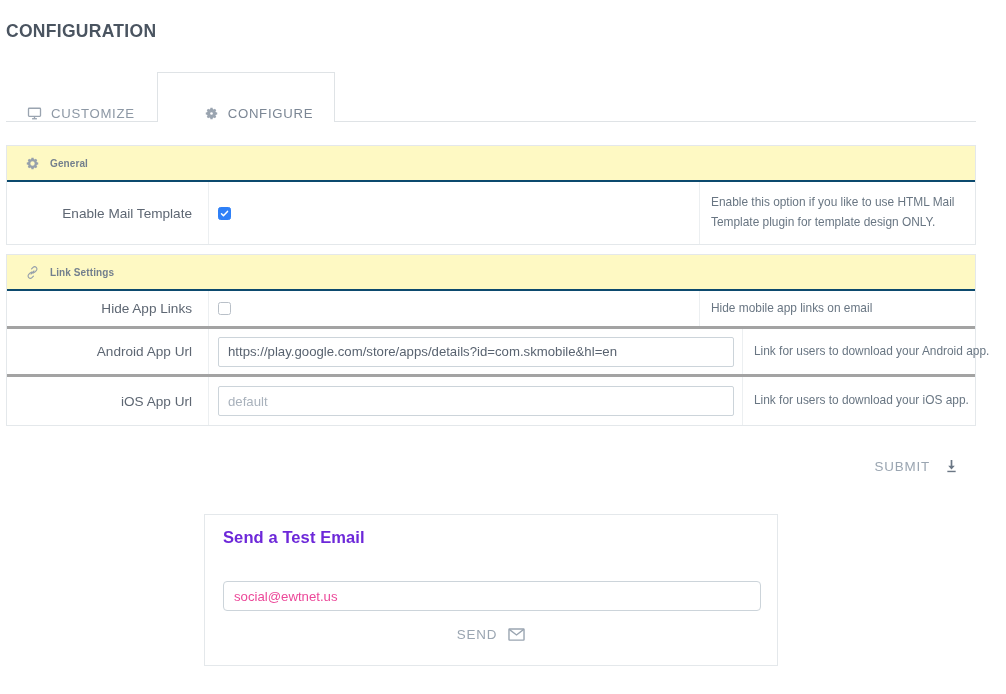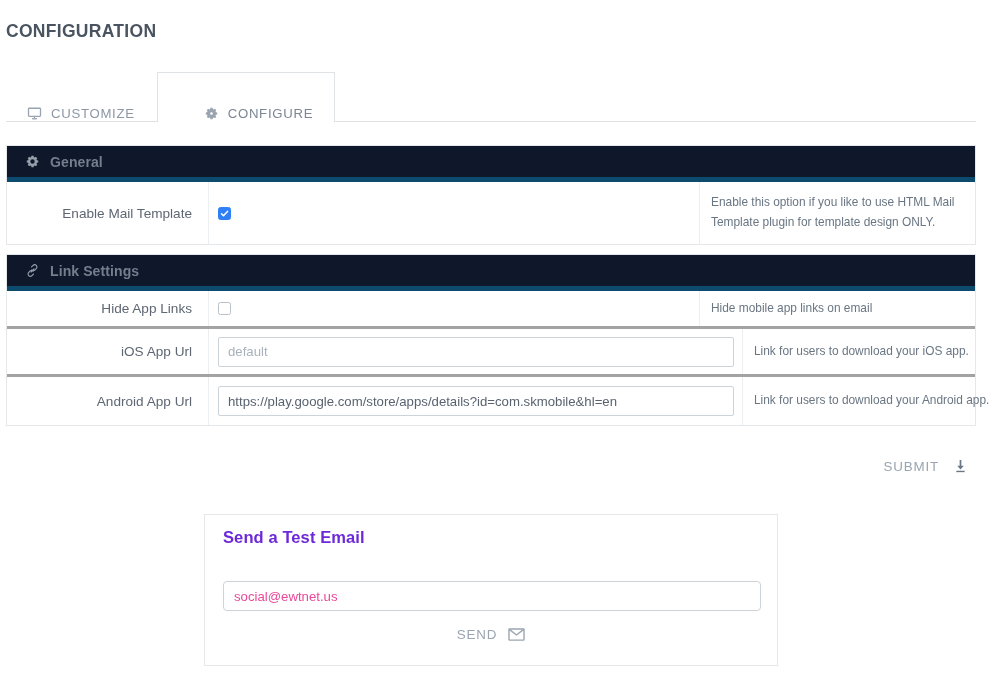--- a/index.html
+++ b/index.html
@@ -43,22 +43,22 @@
   .table {
     position: absolute; left: 6px; width: 970px;
     border: 1px solid #e4e8eb; background: #fff;
   }
   #table-general { top: 145px; }
   #table-link    { top: 254px; }
 
   .sec-header {
     display: flex; align-items: center; gap: 10px;
     height: 36px; padding: 0 0 0 18px;
-    background: #0f172a; border-bottom: 5px solid #0c4a6e;
-    font-size: 14px; font-weight: bold; color: #737f8d; letter-spacing: .1px;
+    background: #fef9c3; border-bottom: 2px solid #0c4a6e;
+    font-size: 10px; font-weight: bold; color: #737f8d; letter-spacing: .1px;
   }
   .sec-header .sicon { display: inline-flex; align-items: center; color: #96a0ab; }
 
   .row { display: flex; align-items: stretch; border-bottom: 3px solid #a3a3a3; }
   .row:last-child { border-bottom: none; }
   .cell-label {
     width: 202px; flex: 0 0 202px;
     display: flex; align-items: center; justify-content: flex-end;
     padding: 0 16px 0 8px;
     font-size: 13.6px; color: #5e6773;
@@ -97,21 +97,21 @@
     width: 516px; height: 30px;
     border: 1px solid #ccd4da; border-radius: 2px; background: #fff;
     font-family: "Liberation Sans", sans-serif;
     font-size: 13.2px; color: #596370;
     padding: 0 9px; outline: none;
   }
   .tinput::placeholder { color: #a9b2bc; }
 
   
   .submit-wrap {
-    position: absolute; left: 15px; top: 450px; width: 970px;
+    position: absolute; left: 6px; top: 450px; width: 970px;
     display: flex; justify-content: flex-end; align-items: flex-end;
   }
   .submit-btn {
     display: flex; align-items: center; gap: 13px;
     background: transparent; border: none; cursor: pointer;
     padding: 8px 16px 8px 10px;
     font-family: "Liberation Sans", sans-serif;
     font-size: 13.4px; letter-spacing: 0.8px; color: #9aa5b1;
   }
   .submit-btn .dlicon { display: inline-flex; color: #6b7785; }
@@ -217,33 +217,33 @@
       <div class="cell-label">Hide App Links</div>
       <div class="cell-field">
         <span class="cb">
           
         </span>
       </div>
       <div class="cell-help">Hide mobile app links on email</div>
     </div>
 
     <div class="row row-input">
+      <div class="cell-label">Android App Url</div>
+      <div class="cell-field">
+        <input class="tinput" type="text" value="https://play.google.com/store/apps/details?id=com.skmobile&amp;hl=en" style="">
+      </div>
+      <div class="cell-help">Link for users to download your Android app.</div>
+    </div>
+
+    <div class="row row-input">
       <div class="cell-label">iOS App Url</div>
       <div class="cell-field">
         <input class="tinput" type="text" placeholder="default" style="">
       </div>
       <div class="cell-help">Link for users to download your iOS app.</div>
-    </div>
-
-    <div class="row row-input">
-      <div class="cell-label">Android App Url</div>
-      <div class="cell-field">
-        <input class="tinput" type="text" value="https://play.google.com/store/apps/details?id=com.skmobile&amp;hl=en" style="">
-      </div>
-      <div class="cell-help">Link for users to download your Android app.</div>
     </div>
   </div>
 
   <div class="submit-wrap">
     <button class="submit-btn">
       <span>SUBMIT</span>
       <span class="dlicon">
         <svg width="17" height="17" viewBox="0 0 18 18" fill="currentColor">
           <path d="M8.1 2.2h1.8v6.1h2.6L9 12.3 5.5 8.3h2.6z"></path>
           <rect x="4.6" y="13.5" width="8.8" height="1.5"></rect>

